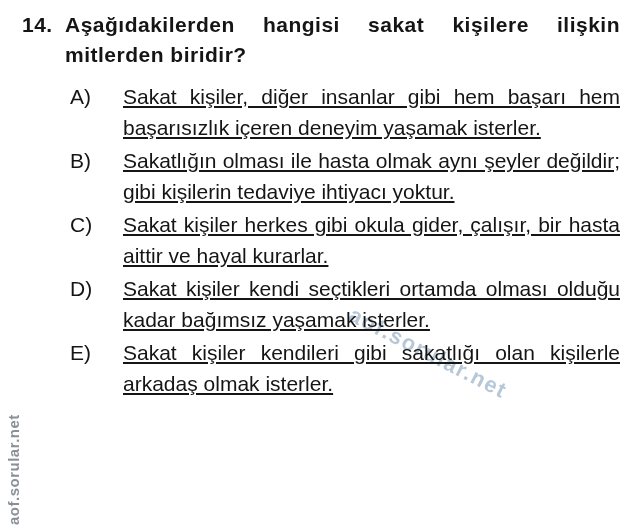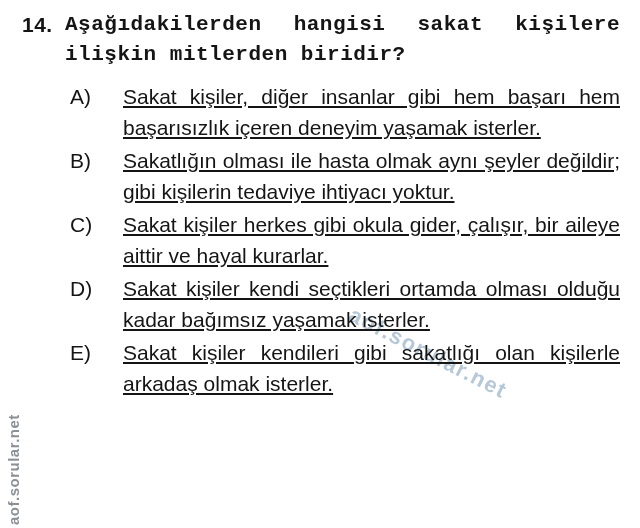--- a/index.html
+++ b/index.html
@@ -61,21 +61,20 @@
     font-size: 21px;
     line-height: 30px;
     letter-spacing: 0.5px;
   }
   .q-num {
     flex: 0 0 43px;
   }
   .q-text {
     flex: 1 1 auto;
     text-align: justify;
-    font-family: Liberation Mono, monospace;
   }
 
   .options {
     margin-top: 11px;
     margin-left: 48px;
   }
   .opt {
     display: flex;
     font-size: 21px;
     line-height: 31px;
@@ -111,21 +110,21 @@
       <span class="opt-text">Sakat kişiler, diğer insanlar gibi hem başarı hem başarısızlık içeren deneyim yaşamak isterler.</span>
     </div>
 
     <div class="opt">
       <span class="opt-letter">B)</span>
       <span class="opt-text">Sakatlığın olması ile hasta olmak aynı şeyler değildir; gibi kişilerin tedaviye ihtiyacı yoktur.</span>
     </div>
 
     <div class="opt">
       <span class="opt-letter">C)</span>
-      <span class="opt-text">Sakat kişiler herkes gibi okula gider, çalışır, bir aileye aittir ve hayal kurarlar.</span>
+      <span class="opt-text">Sakat kişiler herkes gibi okula gider, çalışır, bir hasta aittir ve hayal kurarlar.</span>
     </div>
 
     <div class="opt">
       <span class="opt-letter">D)</span>
       <span class="opt-text">Sakat kişiler kendi seçtikleri ortamda olması olduğu kadar bağımsız yaşamak isterler.</span>
     </div>
 
     <div class="opt">
       <span class="opt-letter">E)</span>
       <span class="opt-text">Sakat kişiler kendileri gibi sakatlığı olan kişilerle arkadaş olmak isterler.</span>

